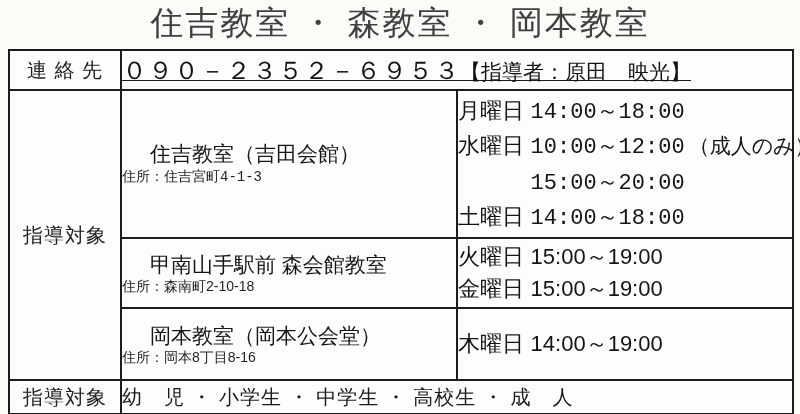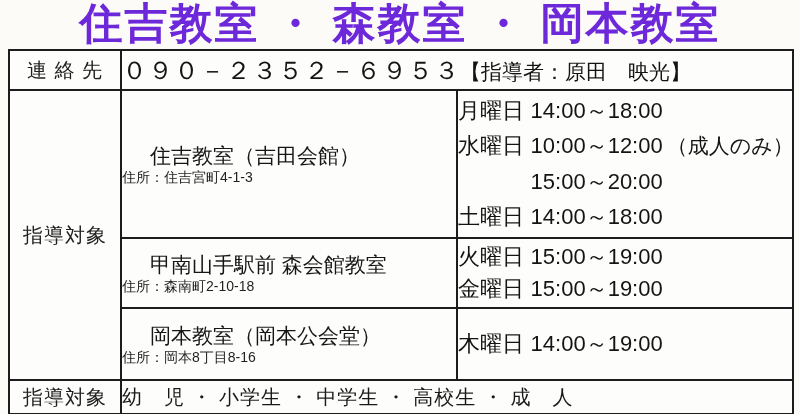--- a/index.html
+++ b/index.html
@@ -11,22 +11,22 @@
   .page{
     position:relative;
     width:800px;height:414px;
     background:#fcfbf8;
     color:#1b1b1b;
     overflow:hidden;
   }
   .title{
     height:47px;
     display:flex;align-items:center;justify-content:center;
-    font-size:43px;font-weight:bold;letter-spacing:2px;
-    color:#6d28d9;
+    font-size:33px;font-weight:normal;letter-spacing:2px;
+    color:#404040;
     white-space:nowrap;
   }
   table.sheet{
     position:absolute;left:8px;top:49px;
     width:786px;
     border-collapse:collapse;
     table-layout:fixed;
     background:#fdfdfb;
   }
   table.sheet td{
@@ -37,27 +37,28 @@
   .c1{width:110px;}
   .c2{width:310px;}
   .label{
     text-align:center;
     font-size:20px;
     letter-spacing:1px;
     color:#202020;
     white-space:nowrap;
   }
   .h38{height:38px;}
-  .h146{height:146px;}
+  .h146{height:146px;font-family:Liberation Mono, monospace;}
   .h68{height:68px;border-radius:18px;}
   .h70{height:70px;}
   .h32{height:32px;}
   .phone-cell{
     padding-left:8px;
     white-space:nowrap;
+    text-decoration:underline;
   }
   .phone{
     font-size:25px;
     letter-spacing:1px;
     color:#141414;
   }
   .instructor{
     font-size:21px;
     color:#141414;
   }

